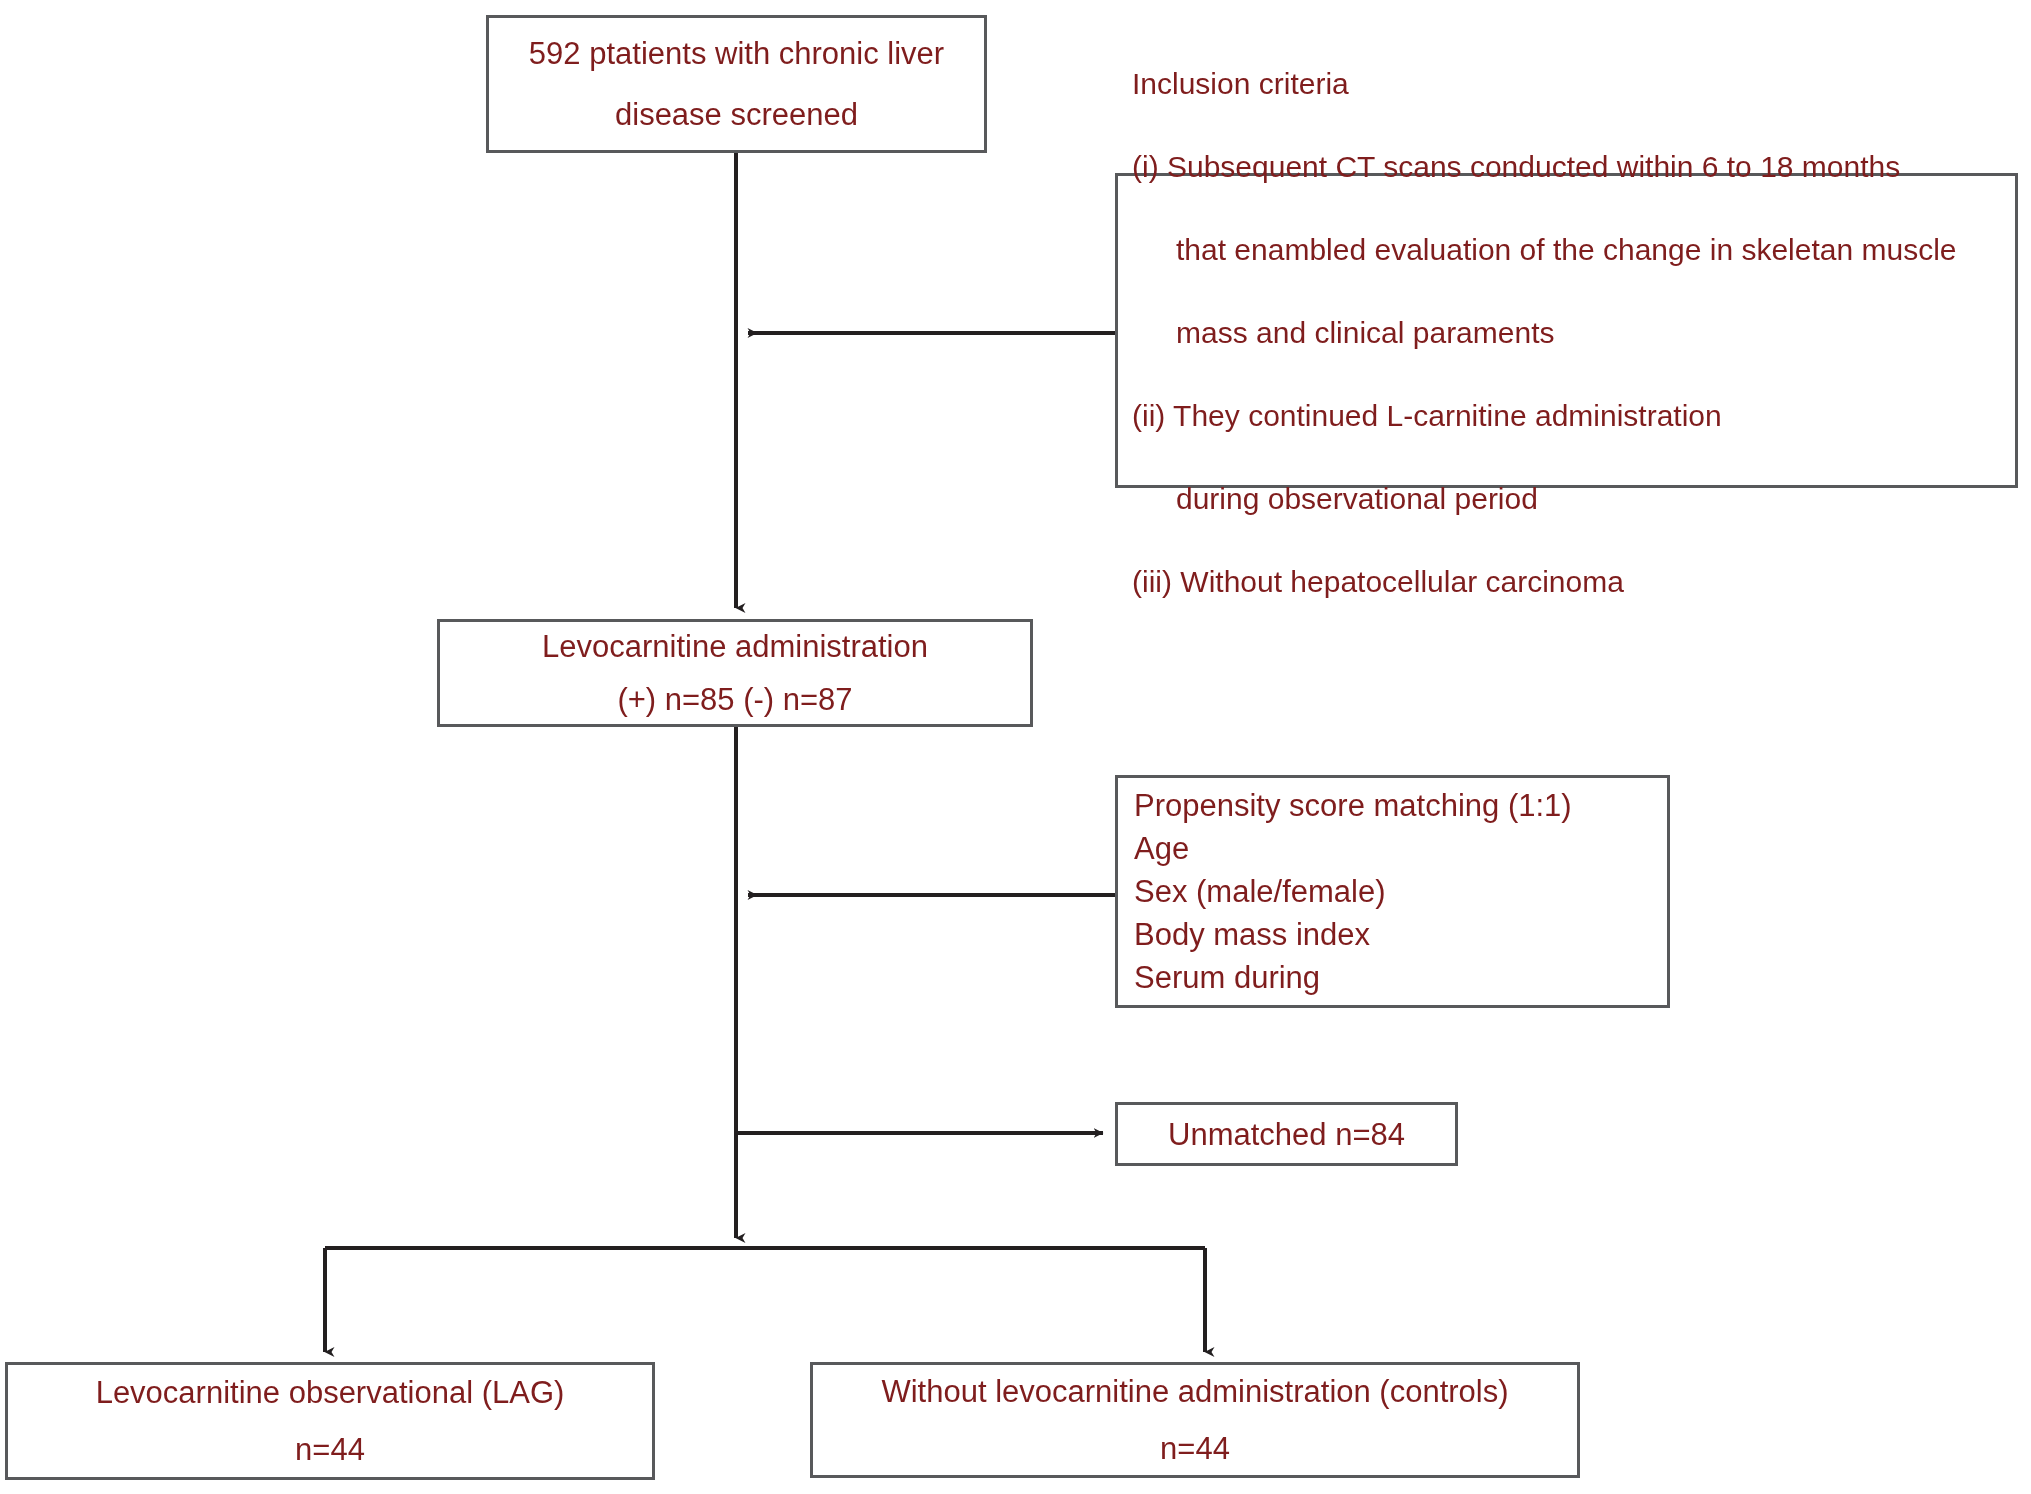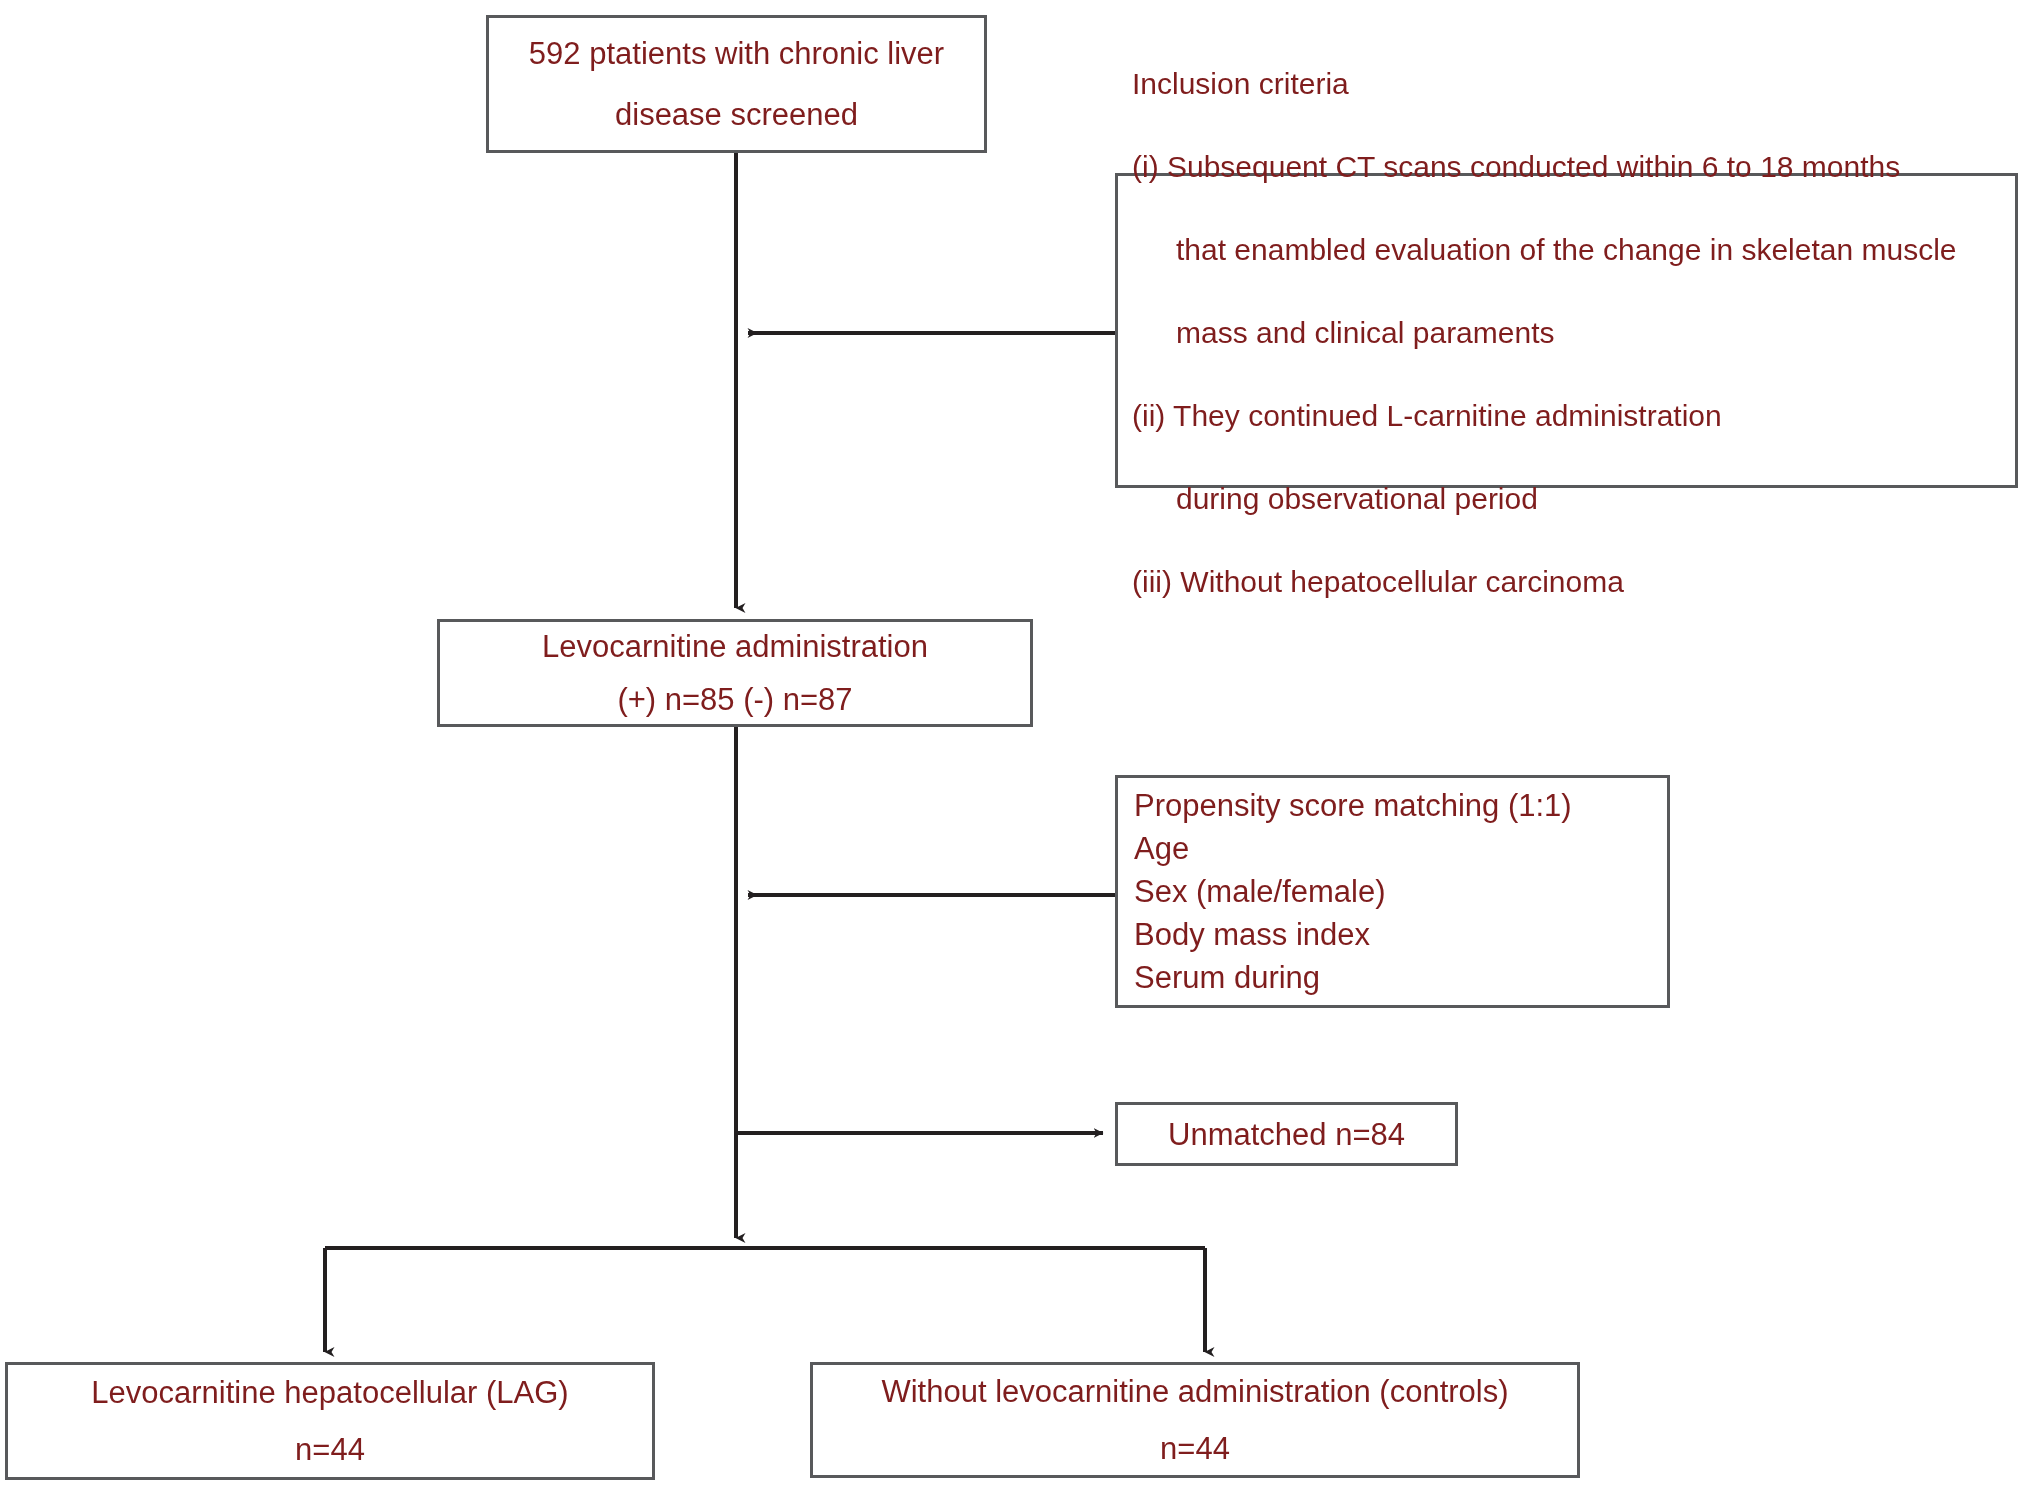--- a/index.html
+++ b/index.html
@@ -128,21 +128,21 @@
     <div class="line">Sex (male/female)</div>
     <div class="line">Body mass index</div>
     <div class="line">Serum during</div>
   </div>
 
   <div class="node center" id="node-unmatched">
     <div class="line">Unmatched n=84</div>
   </div>
 
   <div class="node center" id="node-lag">
-    <div class="line l1">Levocarnitine hepatocellular (LAG)</div>
+    <div class="line l1">Levocarnitine observational (LAG)</div>
     <div class="line l2">n=44</div>
   </div>
 
   <div class="node center" id="node-controls">
     <div class="line l1">Without levocarnitine administration (controls)</div>
     <div class="line l2">n=44</div>
   </div>
 
 </div>
 

